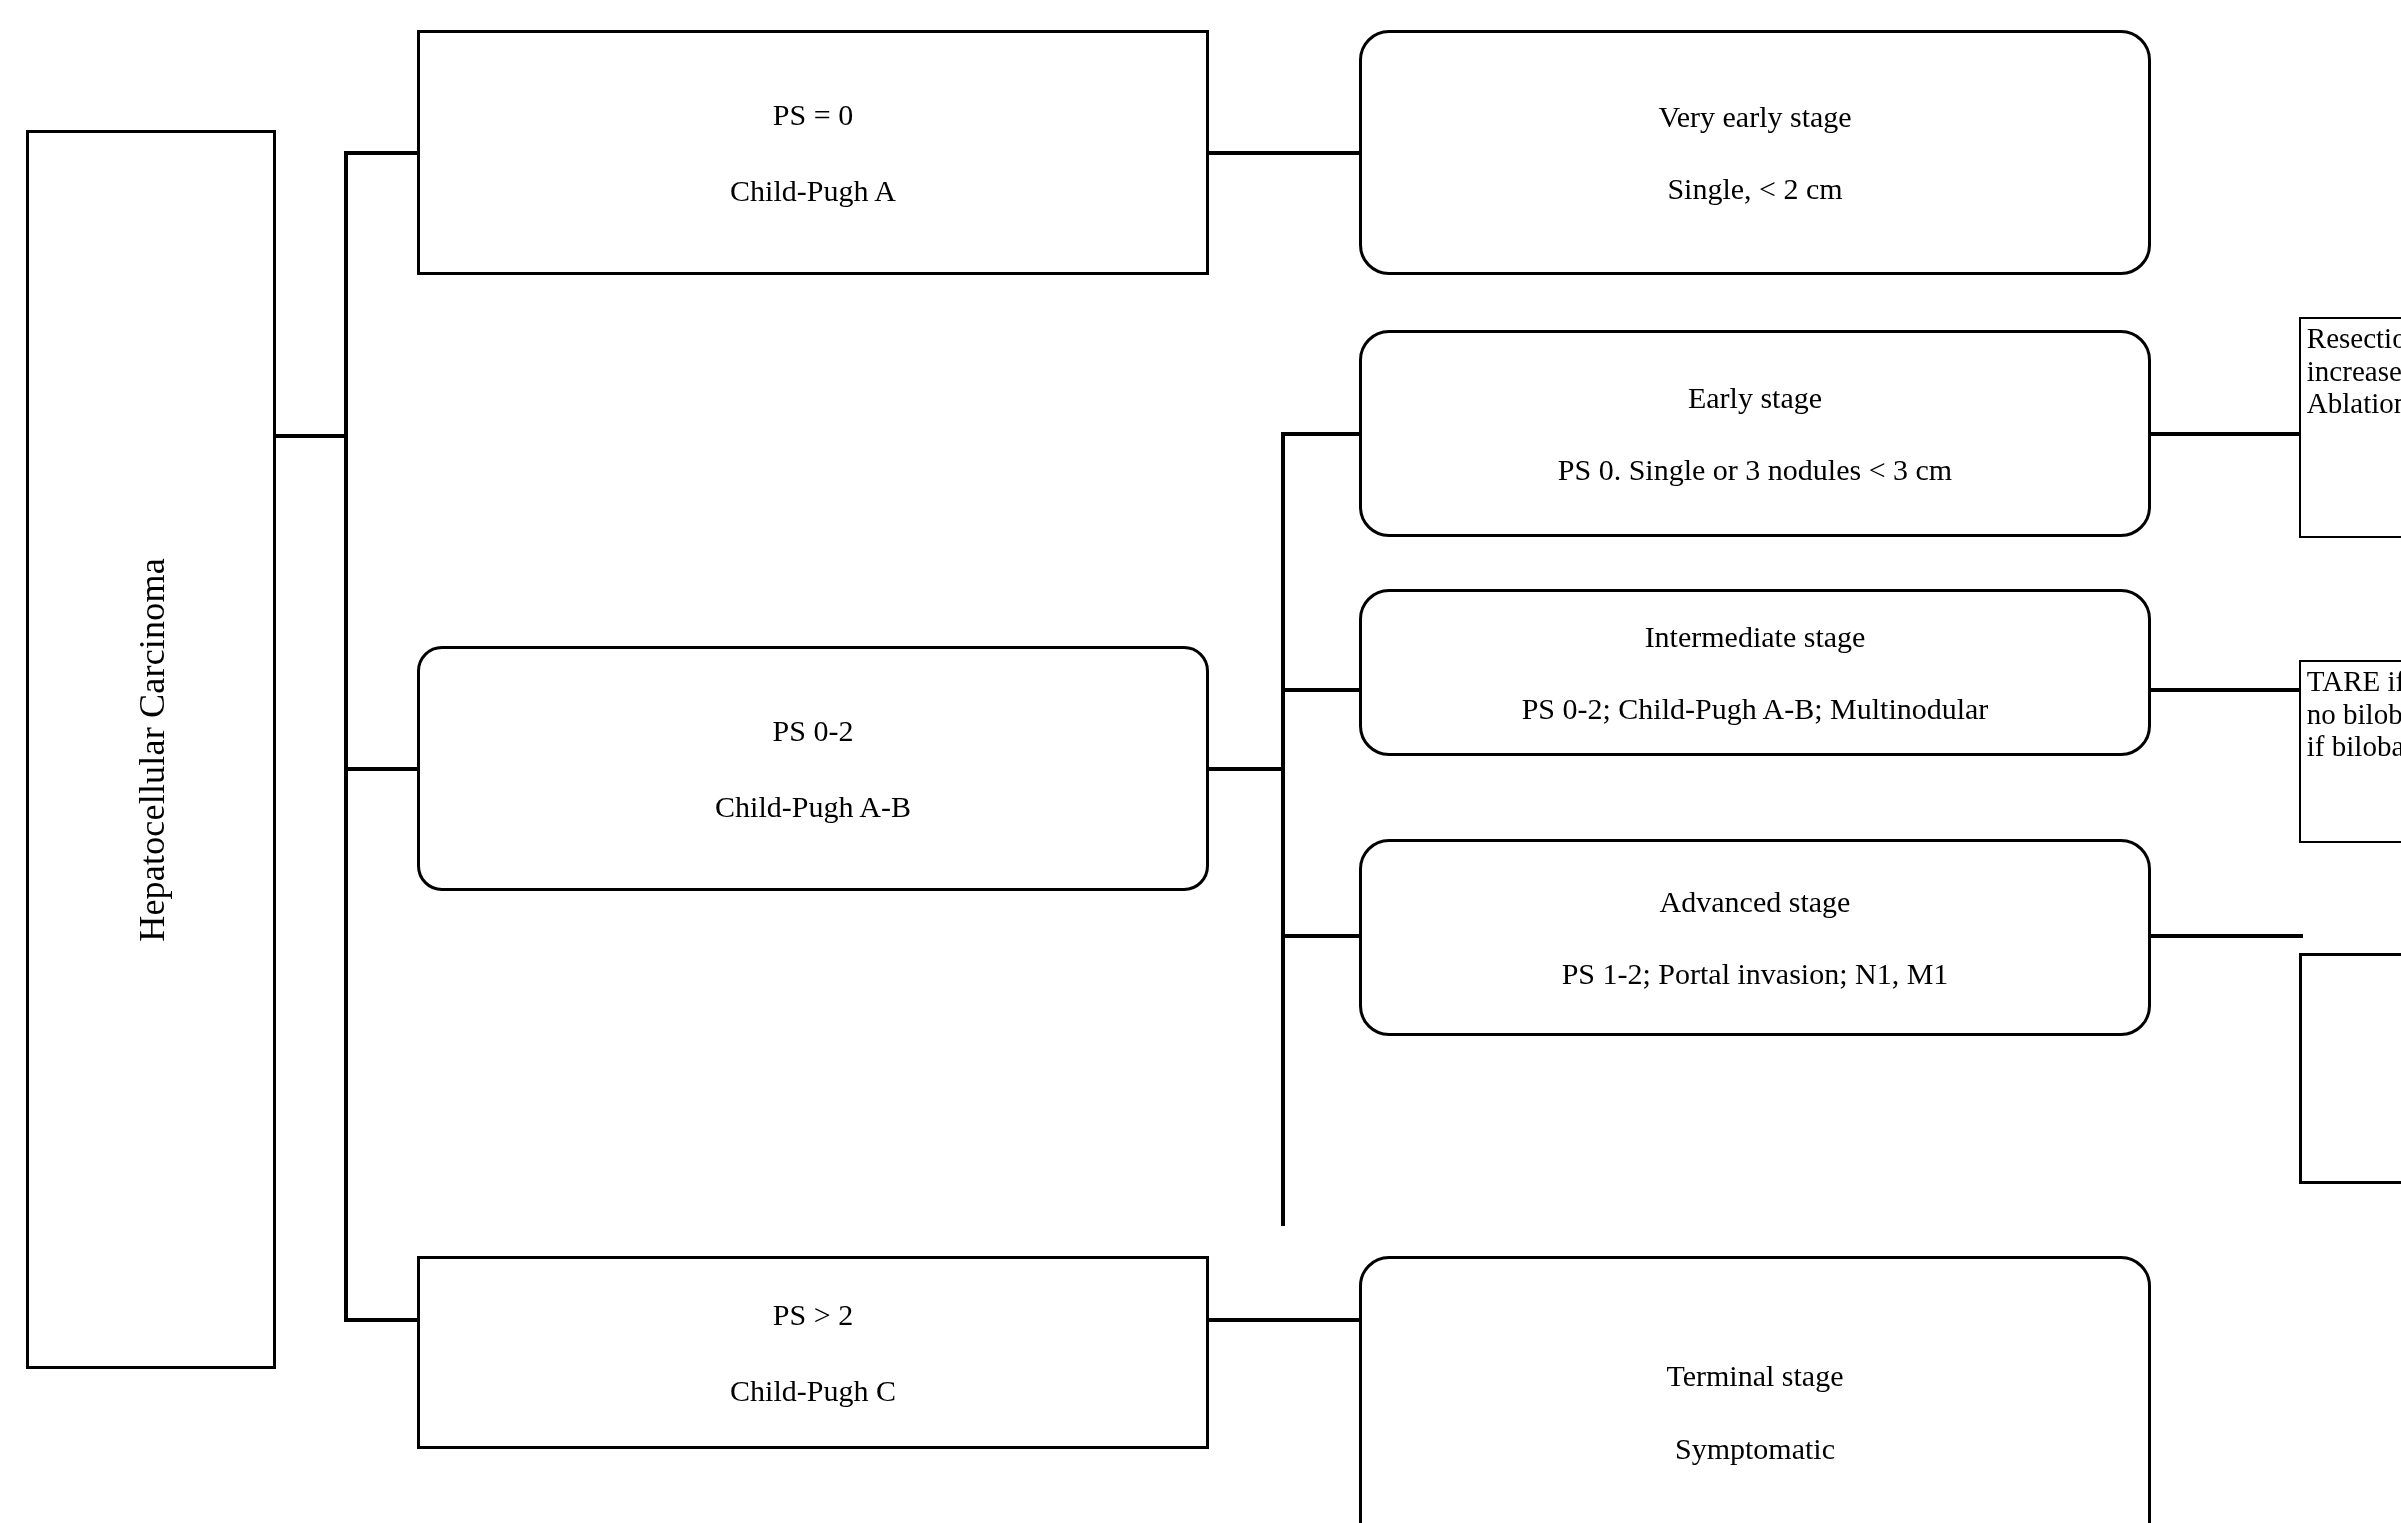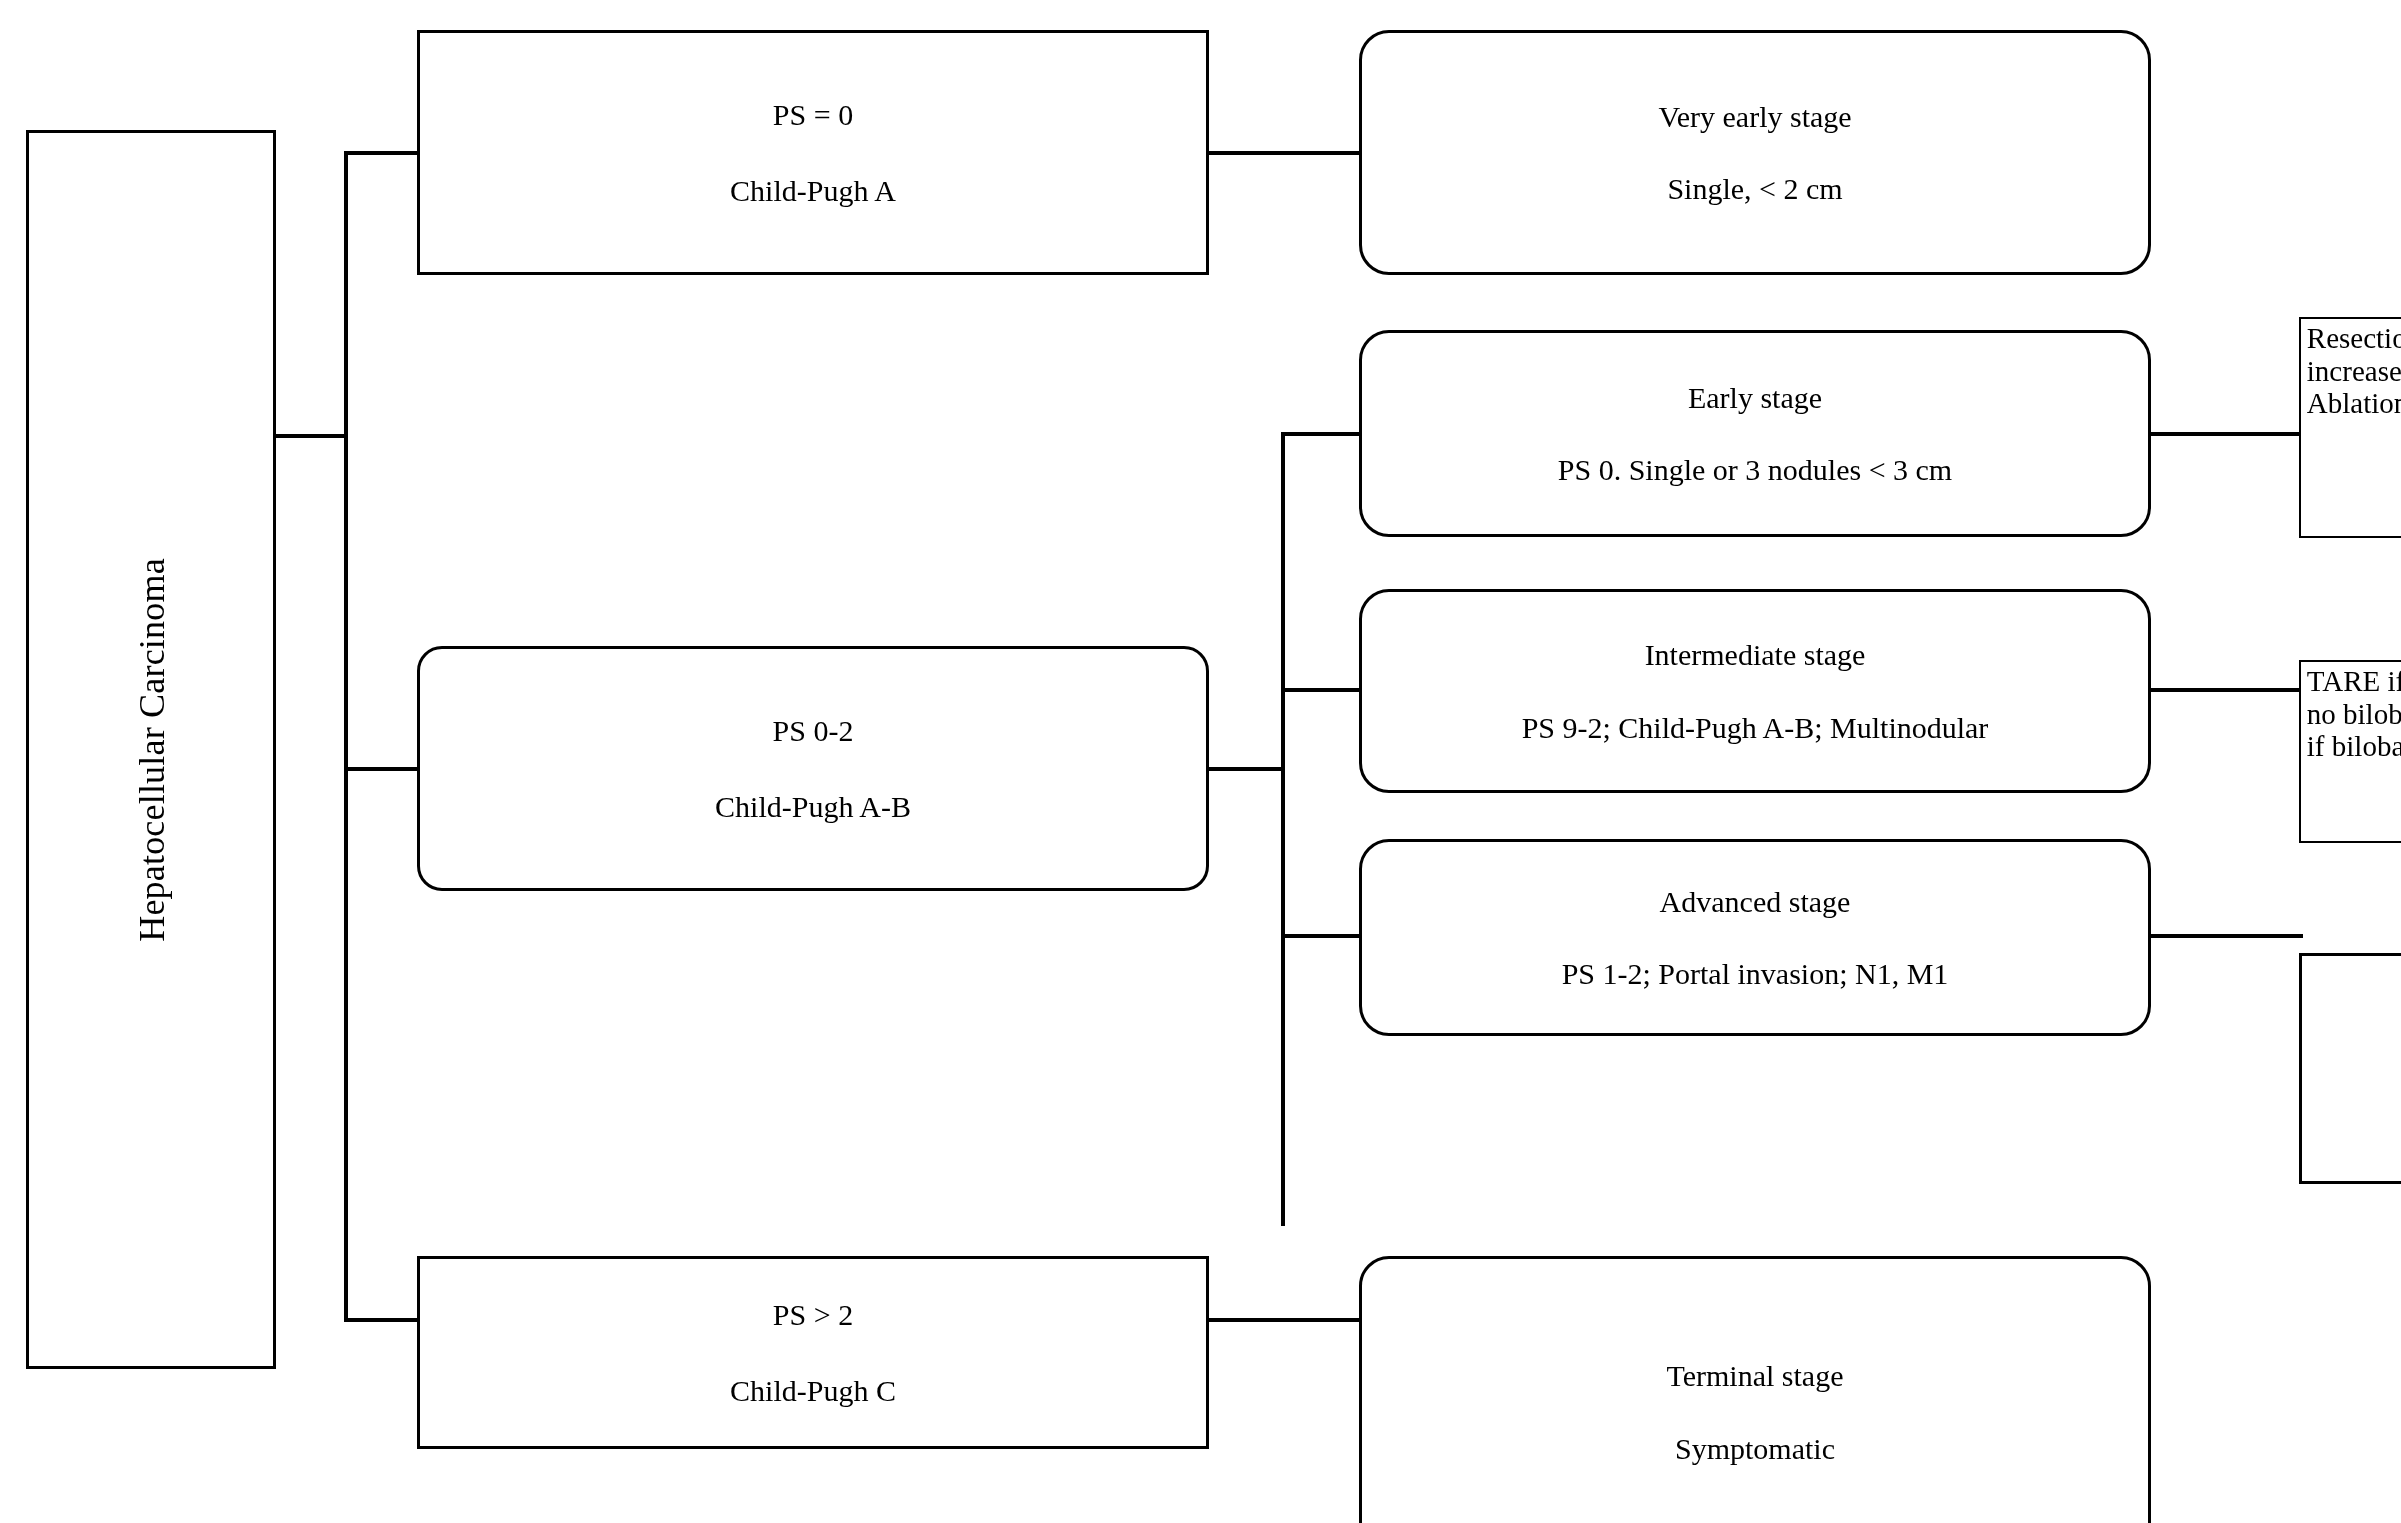--- a/index.html
+++ b/index.html
@@ -45,21 +45,21 @@
   #c1b1 { top: 30px;   height: 245px; }
   #c1b2 { top: 646px; height: 245px; border-radius: 25px; }
   #c1b3 { top: 1256px; height: 193px; }
   .col1 .line { font-size: 30px; }
   .col1 .line.first { margin-bottom: 44px; }
 
   
   .col2 { left: 1359px; width: 792px; border-radius: 30px; }
   #c2b1 { top: 30px;   height: 245px; }
   #c2b2 { top: 330px;  height: 207px; }
-  #c2b3 { top: 589px; height: 204px; }
+  #c2b3 { top: 589px; height: 167px; }
   #c2b4 { top: 839px; height: 197px; }
   #c2b5 { top: 1256px; height: 312px; }
   .col2 .line { font-size: 30px; }
   .col2 .line.first { margin-bottom: 41px; }
 
   
   .col3 { left: 2299px; width: 801px; }
   #c3b1 {
     top: 317px; height: 221px;
     display: block; text-align: left;
@@ -132,21 +132,21 @@
     <span class="line">Single, &lt; 2 cm</span>
   </div>
 
   <div class="box col2" id="c2b2">
     <span class="line first">Early stage</span>
     <span class="line">PS 0. Single or 3 nodules &lt; 3 cm</span>
   </div>
 
   <div class="box col2" id="c2b3">
     <span class="line first">Intermediate stage</span>
-    <span class="line">PS 9-2; Child-Pugh A-B; Multinodular</span>
+    <span class="line">PS 0-2; Child-Pugh A-B; Multinodular</span>
   </div>
 
   <div class="box col2" id="c2b4">
     <span class="line first">Advanced stage</span>
     <span class="line">PS 1-2; Portal invasion; N1, M1</span>
   </div>
 
   <div class="box col2" id="c2b5">
     <span class="line first">Terminal stage</span>
     <span class="line">Symptomatic</span>

